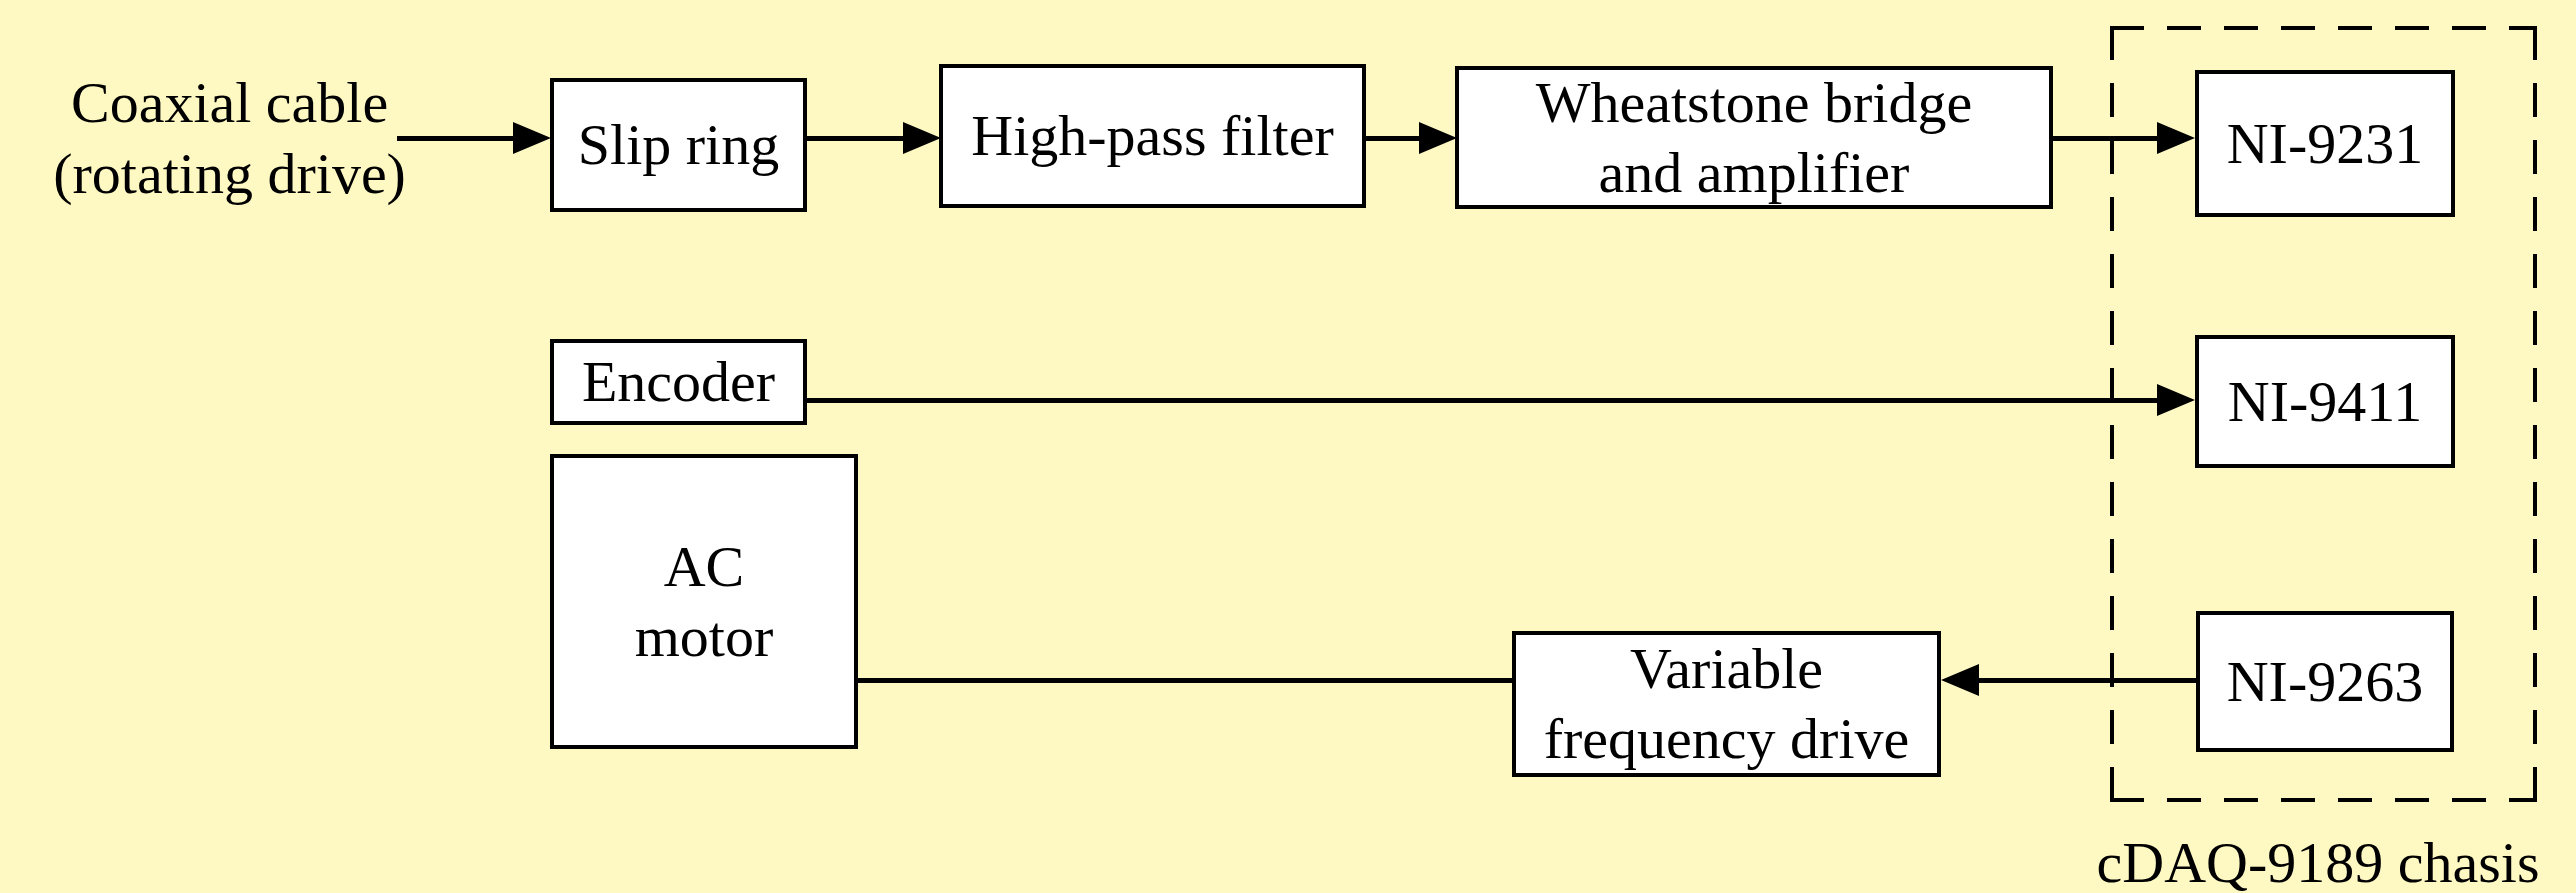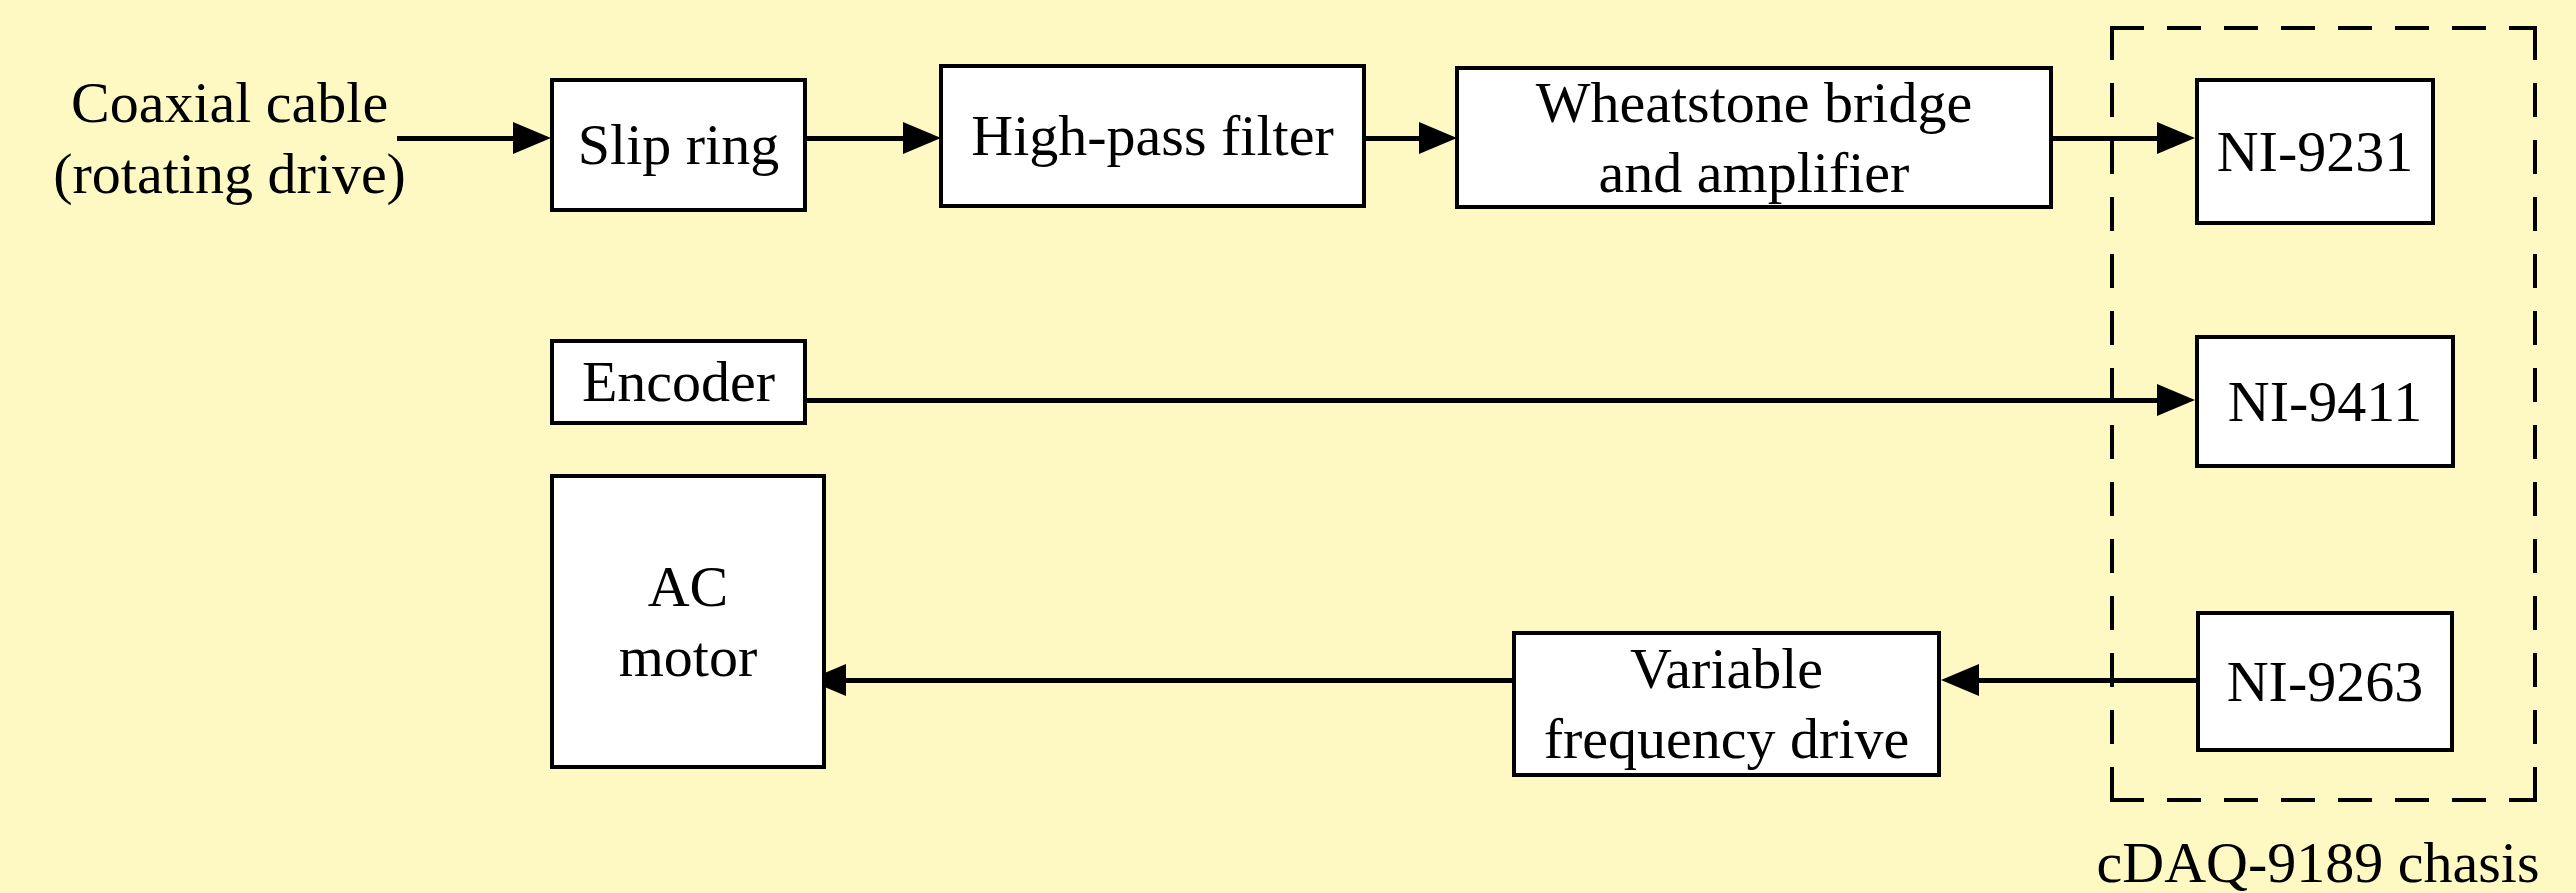--- a/index.html
+++ b/index.html
@@ -113,33 +113,33 @@
 
   <div class="box" style="left:939px; top:64px; width:427px; height:144px;">
     <span>High-pass filter</span>
   </div>
 
   <div class="box" style="left:1455px; top:66px; width:598px; height:143px;text-align:right;">
     <span>Wheatstone bridge</span>
     <span>and amplifier</span>
   </div>
 
-  <div class="box" style="left:2195px; top:78px; width:240px; height:147px;">
+  <div class="box" style="left:2195px; top:70px; width:260px; height:147px;">
     <span>NI-9231</span>
   </div>
 
   <div class="box" style="left:550px; top:339px; width:257px; height:86px;">
     <span>Encoder</span>
   </div>
 
   <div class="box" style="left:2195px; top:335px; width:260px; height:133px;">
     <span>NI-9411</span>
   </div>
 
-  <div class="box" style="left:550px; top:474px; width:276px; height:295px;">
+  <div class="box" style="left:550px; top:454px; width:308px; height:295px;">
     <span>AC</span>
     <span>motor</span>
   </div>
 
   <div class="box" style="left:1512px; top:607px; width:429px; height:146px;margin-top:24px;">
     <span>Variable</span>
     <span>frequency drive</span>
   </div>
 
   <div class="box" style="left:2196px; top:611px; width:258px; height:141px;">

